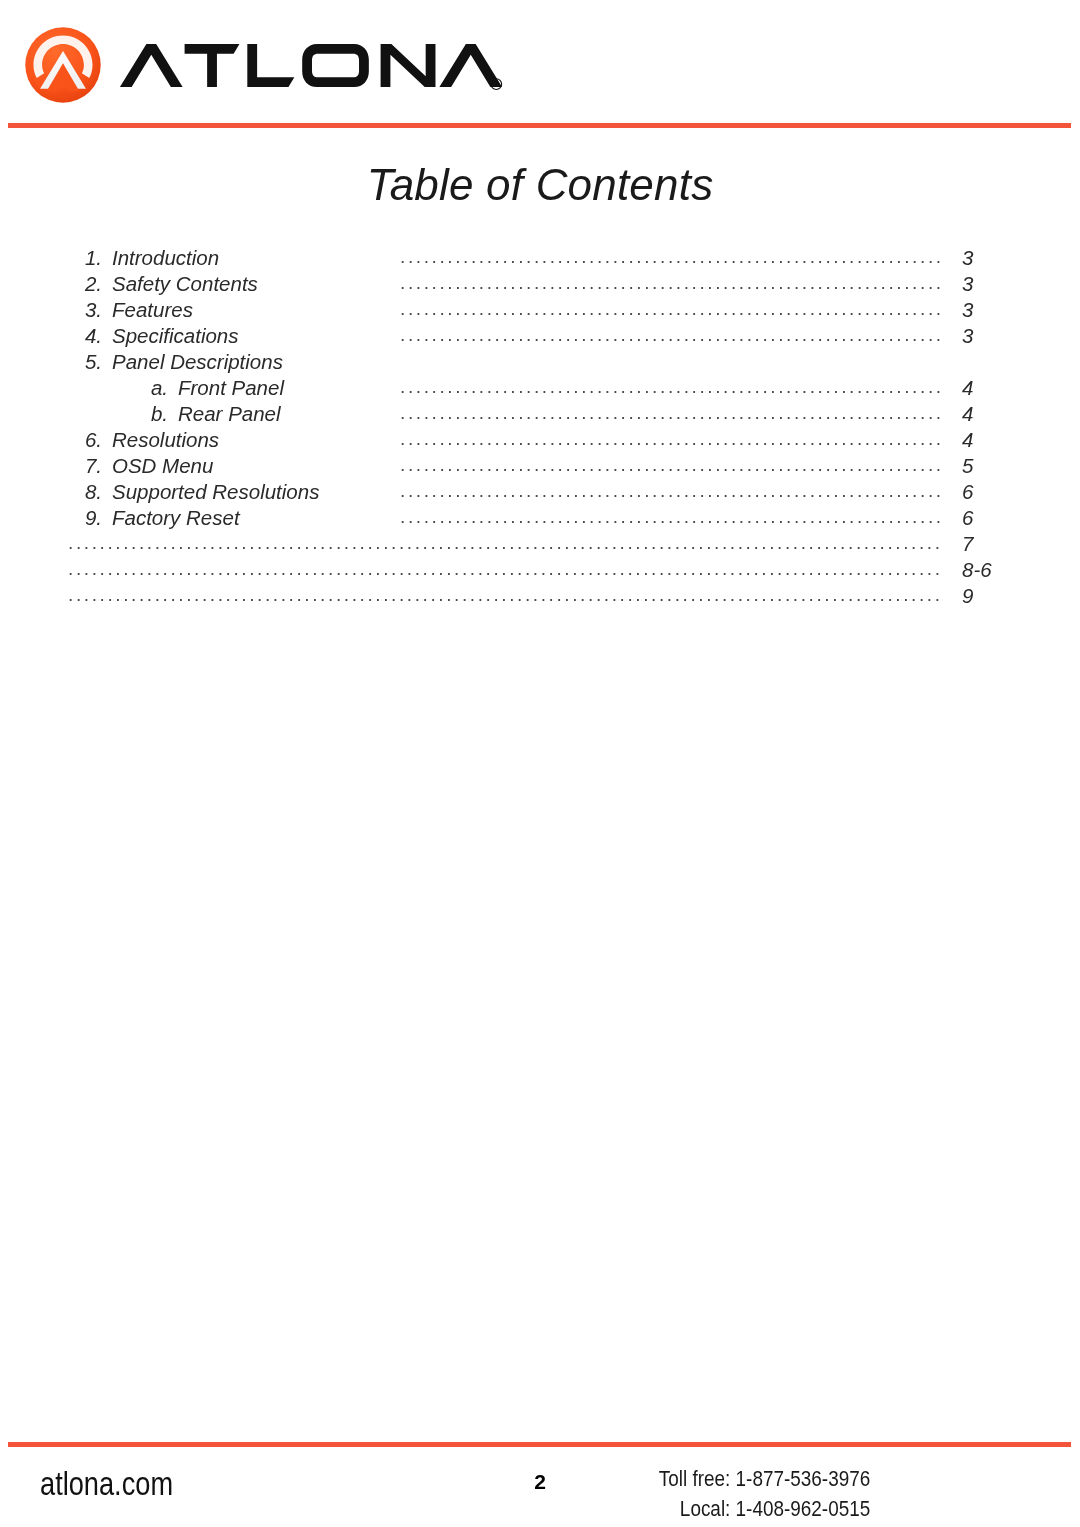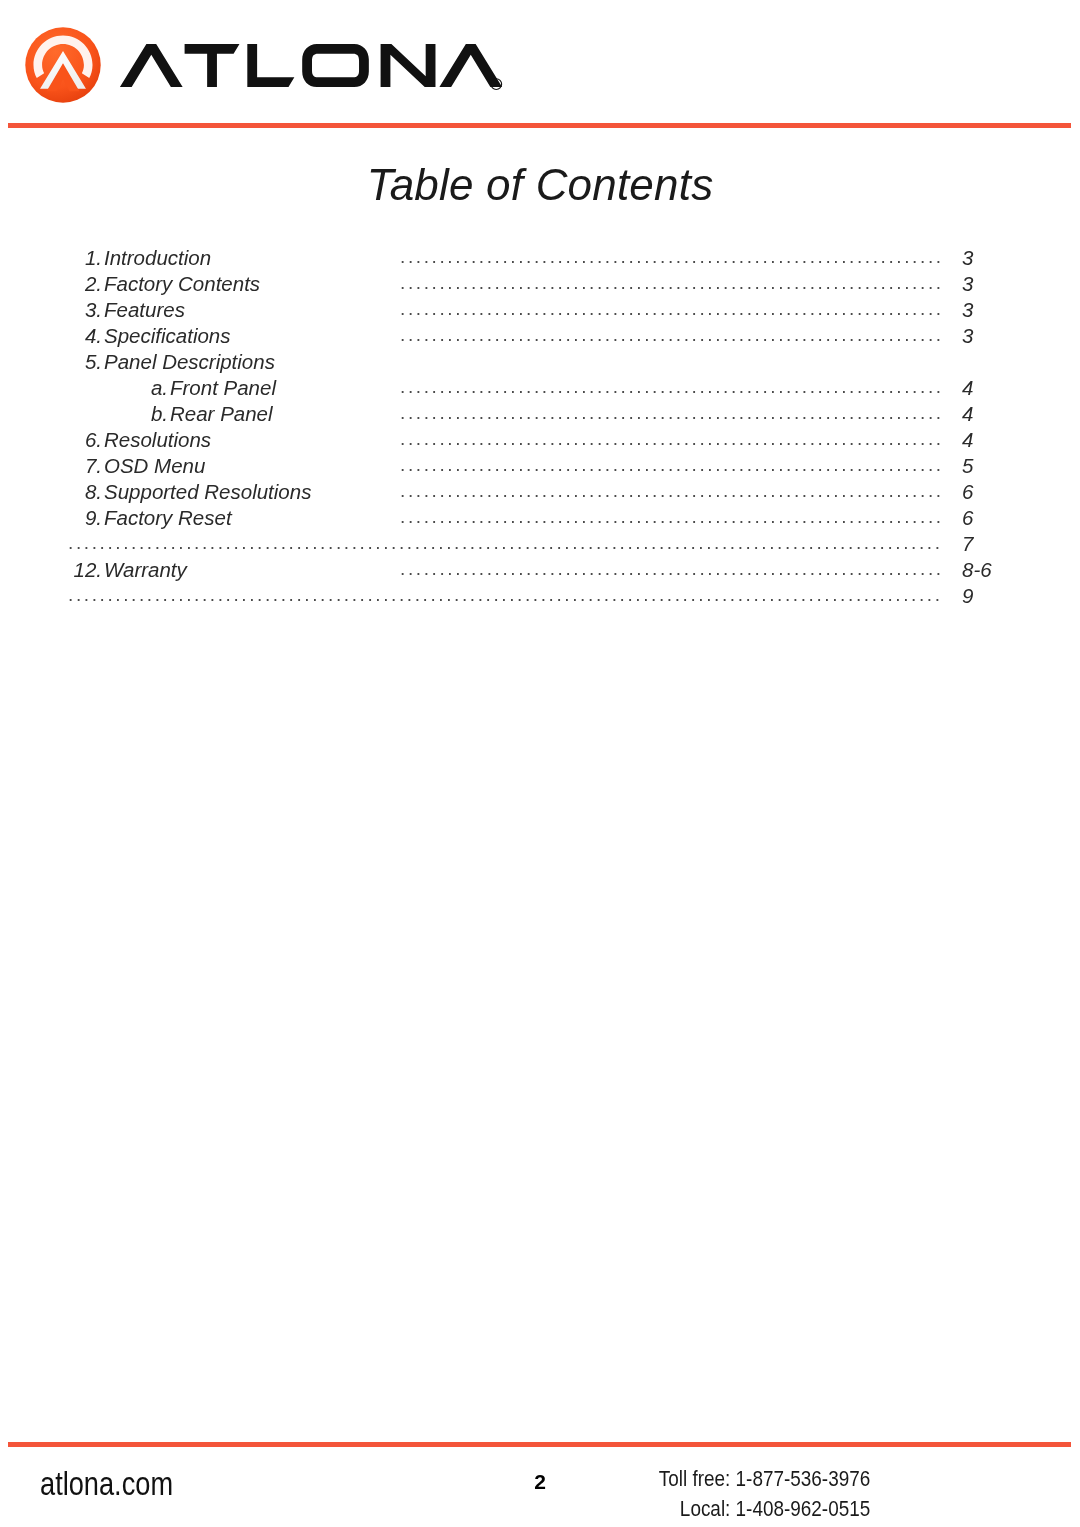--- a/index.html
+++ b/index.html
@@ -89,21 +89,21 @@
     display: flex;
     align-items: baseline;
   }
   .toc-num {
     display: inline-block;
     width: 34px;
     text-align: right;
     flex: none;
   }
   .toc-title {
-    margin-left: 2px;
+    margin-left: 10px;
   }
   .toc-row.sub .toc-num {
     width: 100px;
   }
   .toc-dots {
     flex: 1 1 auto;
     overflow: hidden;
     white-space: nowrap;
     font-style: normal;
     letter-spacing: 2.6px;
@@ -228,21 +228,21 @@
       <span class="toc-num">1.</span>
       <span class="toc-title">Introduction</span>
     </span>
     <span class="toc-dots">........................................................................................................................</span>
     <span class="toc-page">3</span>
   </div>
 
   <div class="toc-row">
     <span class="toc-label">
       <span class="toc-num">2.</span>
-      <span class="toc-title">Factory Contents</span>
+      <span class="toc-title">Safety Contents</span>
     </span>
     <span class="toc-dots">........................................................................................................................</span>
     <span class="toc-page">3</span>
   </div>
 
   <div class="toc-row">
     <span class="toc-label">
       <span class="toc-num">3.</span>
       <span class="toc-title">Features</span>
     </span>
@@ -321,24 +321,20 @@
     <span class="toc-dots">........................................................................................................................</span>
     <span class="toc-page">6</span>
   </div>
 
   <div class="toc-row">
     <span class="toc-dots">........................................................................................................................</span>
     <span class="toc-page">7</span>
   </div>
 
   <div class="toc-row">
-    <span class="toc-label">
-      <span class="toc-num">12.</span>
-      <span class="toc-title">Warranty</span>
-    </span>
     <span class="toc-dots">........................................................................................................................</span>
     <span class="toc-page">8-6</span>
   </div>
 
   <div class="toc-row">
     <span class="toc-dots">........................................................................................................................</span>
     <span class="toc-page">9</span>
   </div>
 
 </div>

